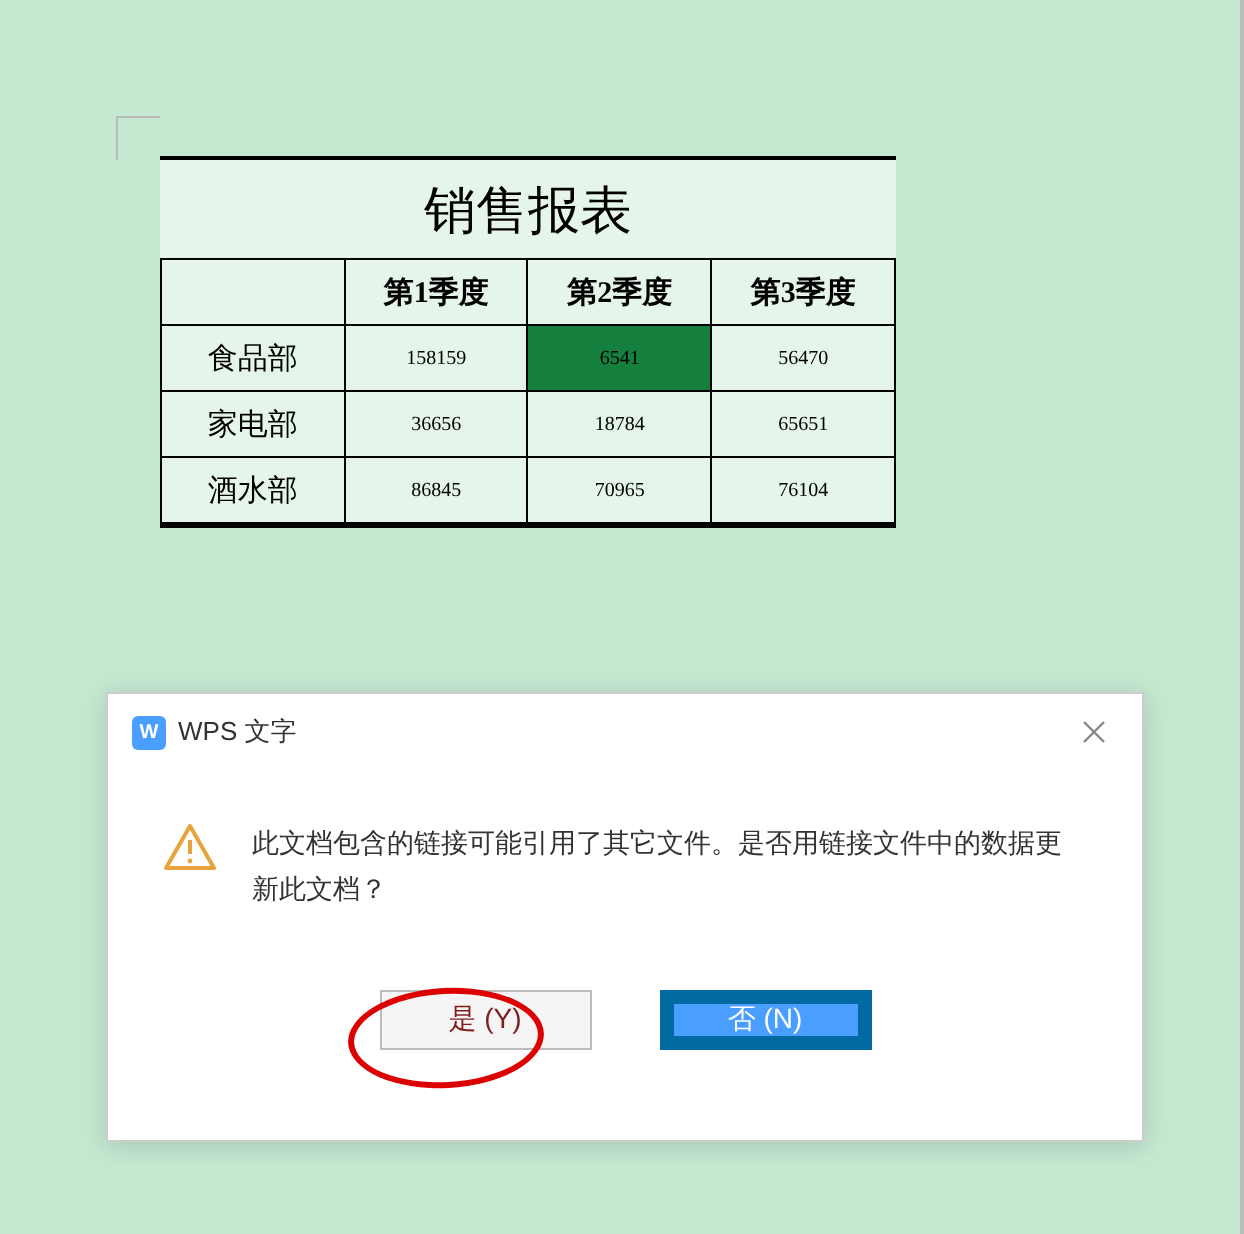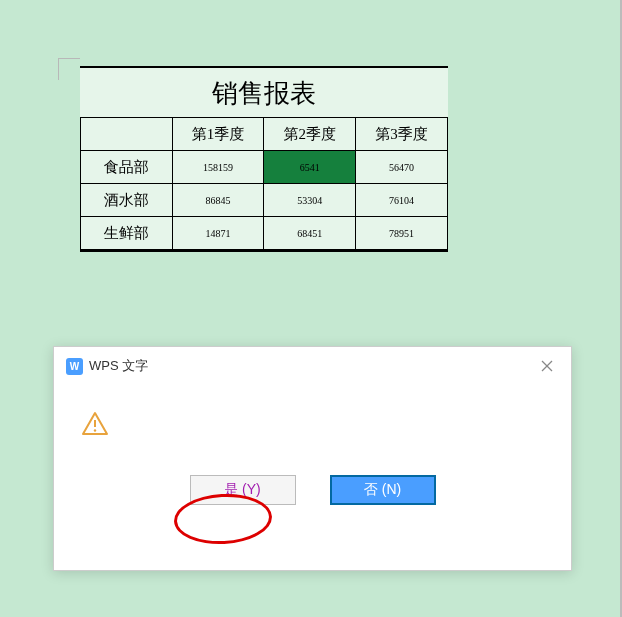--- a/index.html
+++ b/index.html
@@ -18,21 +18,21 @@
       position: absolute;
       top: 58px;
       left: 58px;
       width: 22px;
       height: 22px;
       border-left: 1px solid #b8b8b8;
       border-top: 1px solid #b8b8b8;
     }
     .table-wrapper {
       position: absolute;
-      top: 66px;
+      top: 78px;
       left: 80px;
       width: 368px;
       background: #e6f5ea;
       border-top: 2px solid #000;
       border-bottom: 2px solid #000;
     }
     .table-title {
       text-align: center;
       font-size: 26px;
       padding: 8px 0 6px 0;
@@ -43,21 +43,21 @@
       border-collapse: collapse;
     }
     th, td {
       border: 1px solid #000;
       height: 33px;
       text-align: center;
       font-size: 10px;
       font-family: "SimSun", serif;
     }
     th {
-      font-weight: normal;
+      font-weight: bold;
       font-size: 15px;
     }
     th:first-child, td:first-child {
       width: 92px;
       font-size: 15px;
     }
     th:nth-child(2), td:nth-child(2),
     th:nth-child(3), td:nth-child(3),
     th:nth-child(4), td:nth-child(4) {
       width: 92px;
@@ -144,25 +144,25 @@
       font-size: 14px;
       display: flex;
       align-items: center;
       justify-content: center;
       cursor: pointer;
       font-family: "Microsoft YaHei", sans-serif;
     }
     .btn-default {
       background: #f5f5f5;
       border: 1px solid #bbb;
-      color: #a21caf;
+      color: #7f1d1d;
     }
     .btn-primary {
       background: #4a9eff;
-      border: 2px solid #0369a1;
+      border: 7px solid #0369a1;
       color: #fff;
     }
     .red-circle {
       position: absolute;
       border: 3px solid #d00;
       border-radius: 50%;
       width: 98px;
       height: 50px;
       top: 147px;
       left: 120px;
@@ -196,30 +196,30 @@
       </tr>
     </thead>
     <tbody id="table-body">
         <tr>
           <td>食品部</td>
           <td>158159</td>
           <td class="highlighted">6541</td>
           <td>56470</td>
         </tr>
         <tr>
+          <td>家电部</td>
+          <td>36656</td>
+          <td>18784</td>
+          <td>65651</td>
+        </tr>
+        <tr>
           <td>酒水部</td>
           <td>86845</td>
-          <td>53304</td>
+          <td>70965</td>
           <td>76104</td>
-        </tr>
-        <tr>
-          <td>生鲜部</td>
-          <td>14871</td>
-          <td>68451</td>
-          <td>78951</td>
         </tr>
       </tbody>
   </table>
 </div>
 
 <div class="dialog">
   <div class="dialog-header">
     <div class="dialog-title-group">
       <div class="wps-logo">W</div>
       <span class="dialog-title">WPS 文字</span>
@@ -232,19 +232,20 @@
     </div>
   </div>
   <div class="dialog-body">
     <div class="warning-icon">
       <svg width="26" height="26" viewBox="0 0 26 26">
         <polygon points="13,2 25,23 1,23" fill="none" stroke="#e8a33d" stroke-width="2" stroke-linejoin="round"></polygon>
         <line x1="13" y1="9" x2="13" y2="16" stroke="#e8a33d" stroke-width="2"></line>
         <circle cx="13" cy="19.5" r="1.2" fill="#e8a33d"></circle>
       </svg>
     </div>
+    <div class="dialog-message">此文档包含的链接可能引用了其它文件。是否用链接文件中的数据更新此文档？</div>
   </div>
   <div class="dialog-buttons">
     <div class="btn btn-default">是 (Y)</div>
     <div class="btn btn-primary">否 (N)</div>
   </div>
   <div class="red-circle"></div>
 </div>
 
 </body></html>

